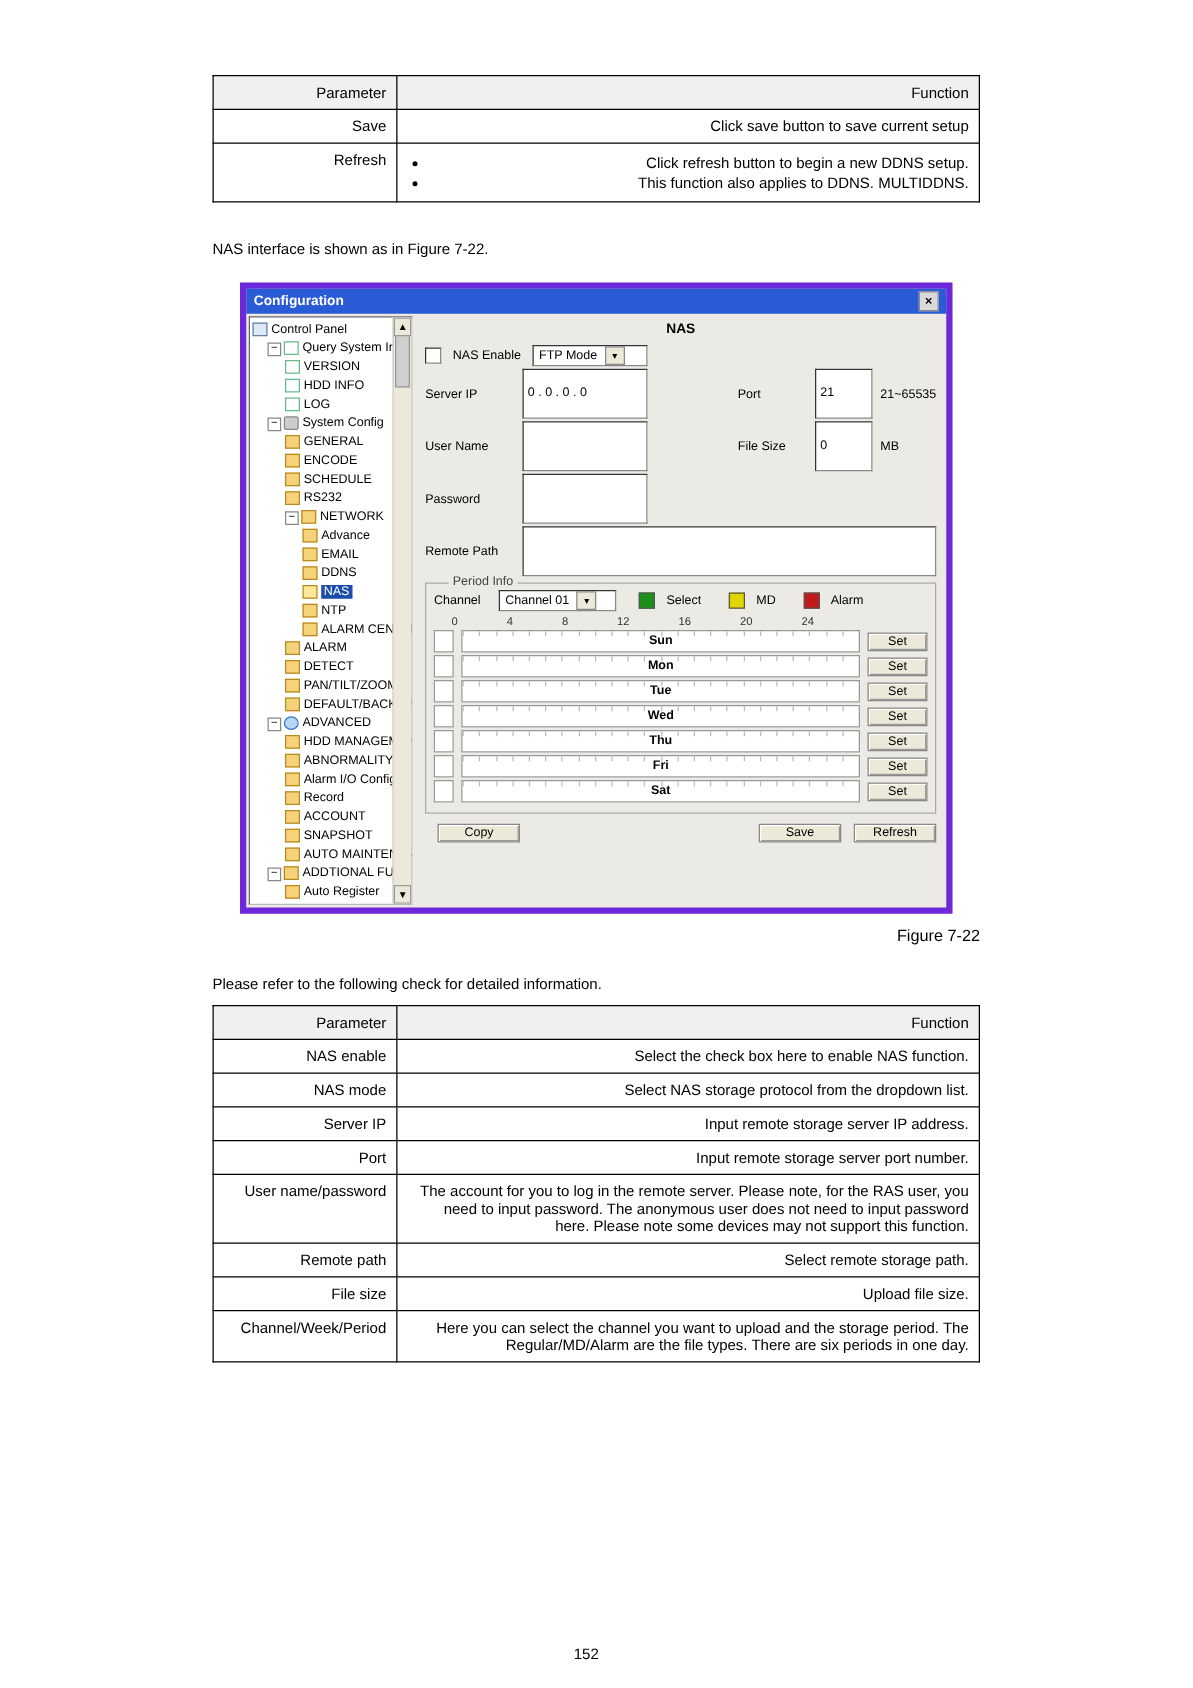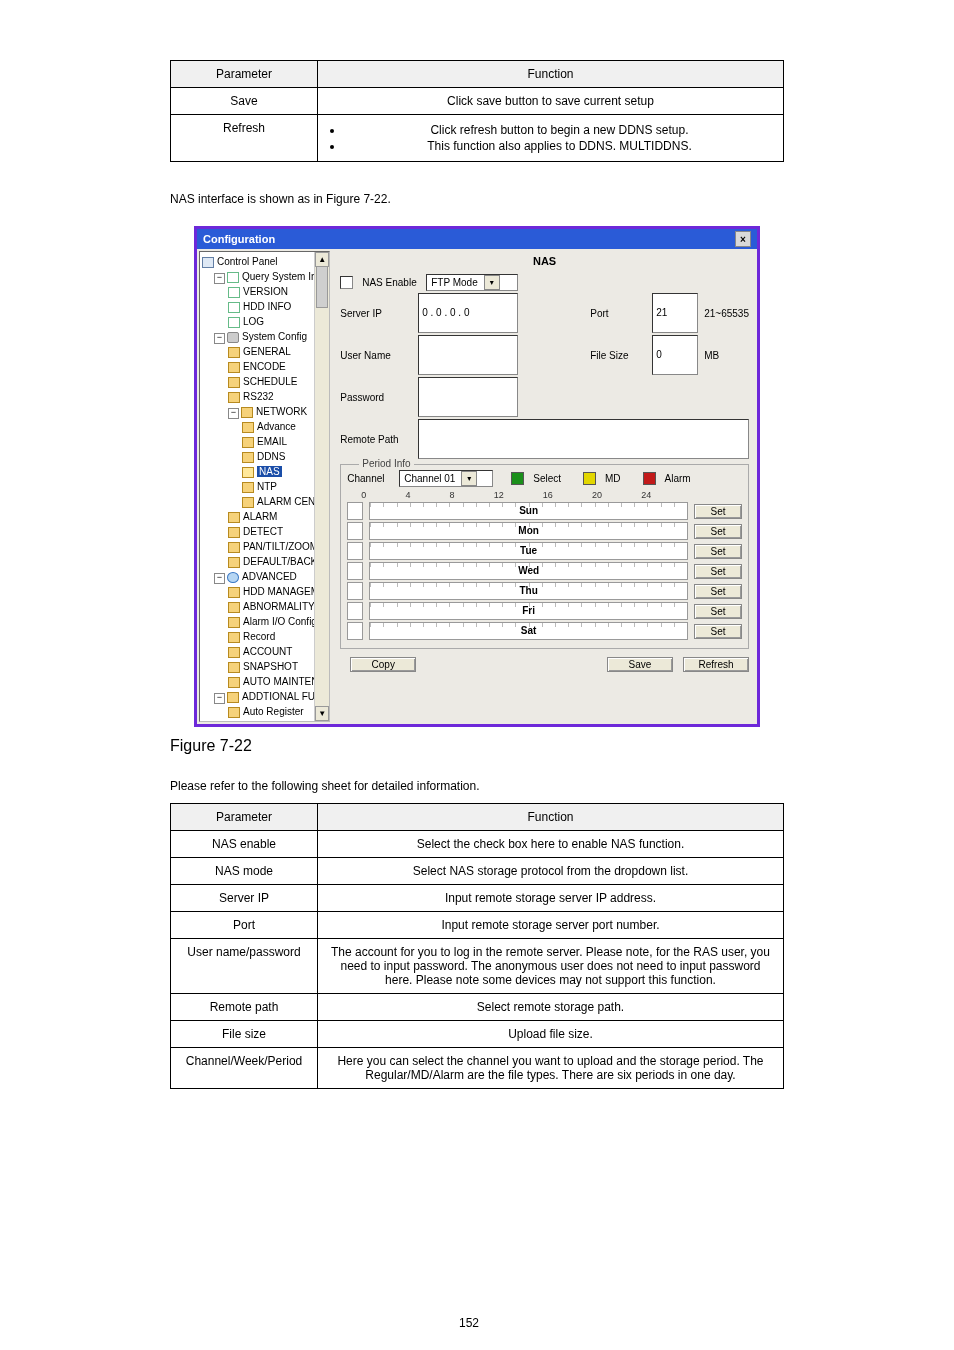--- a/index.html
+++ b/index.html
@@ -17,51 +17,51 @@
   table.outer {
     border-collapse: collapse;
     width: 100%;
     margin-bottom: 30px;
   }
   table.outer td, table.outer th {
     border: 1px solid #000;
     padding: 6px 8px;
     vertical-align: top;
     font-size: 12px;
-    text-align: center;
+    text-align: right;
     font-weight: normal;
   }
   table.outer th {
     background: #f0f0f0;
   }
   table.outer .col1 {
     width: 130px;
   }
   ul.bullets {
     margin: 0;
     padding: 0 0 0 18px;
   }
   ul.bullets li { margin: 2px 0; }
 
   .figure-wrap {
     text-align: center;
     margin: 20px 0 10px 0;
   }
   .figcap {
-    text-align: left;
-    font-size: 16px;
+    text-align: right;
+    font-size: 13px;
     margin: 6px 0 20px 0;
   }
   .para { font-size: 12px; margin: 24px 0 10px 0; }
 
   
   .shot {
     width: 560px;
     margin: 0 auto;
-    border: 3px solid #6d28d9;
+    border: 5px solid #6d28d9;
     background: #eceae4;
     font-family: Tahoma, Arial, sans-serif;
     font-size: 10px;
     color: #000;
     position: relative;
     text-align: left;
   }
   .shot .titlebar {
     background: linear-gradient(#2a5bd7,#2a5bd7);
     color: #fff;
@@ -573,21 +573,21 @@
               <span class="btn3d">Refresh</span>
             </span>
           </div>
 
         </div>
       </div>
     </div>
   </div>
   <div class="figcap">Figure 7-22</div>
 
-  <div class="para">Please refer to the following sheet for detailed information.</div>
+  <div class="para">Please refer to the following check for detailed information.</div>
 
   <table class="outer">
     <tbody>
         <tr>
       <th class="col1">Parameter</th>
       <th>Function</th>
     </tr>
     </tbody>
       <tbody id="t2body">
         <tr>

